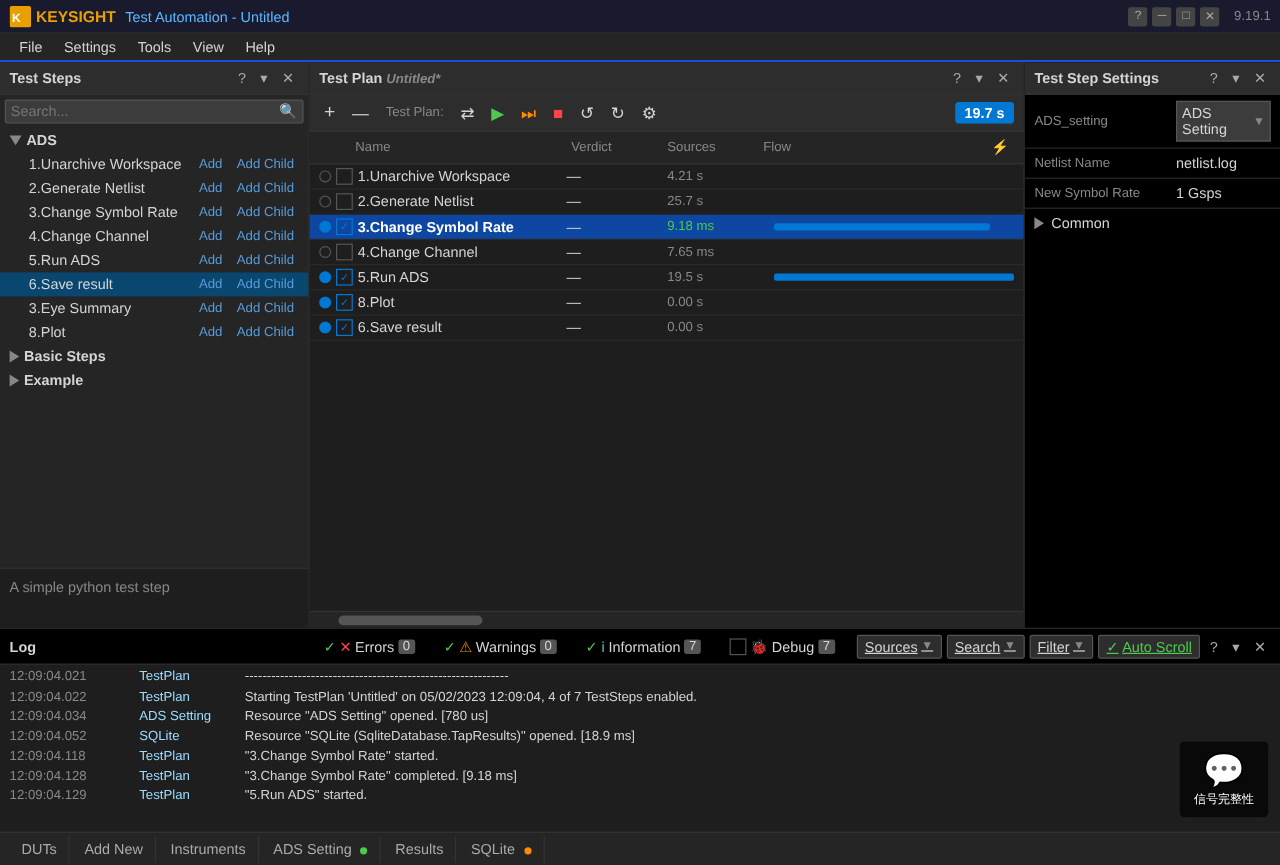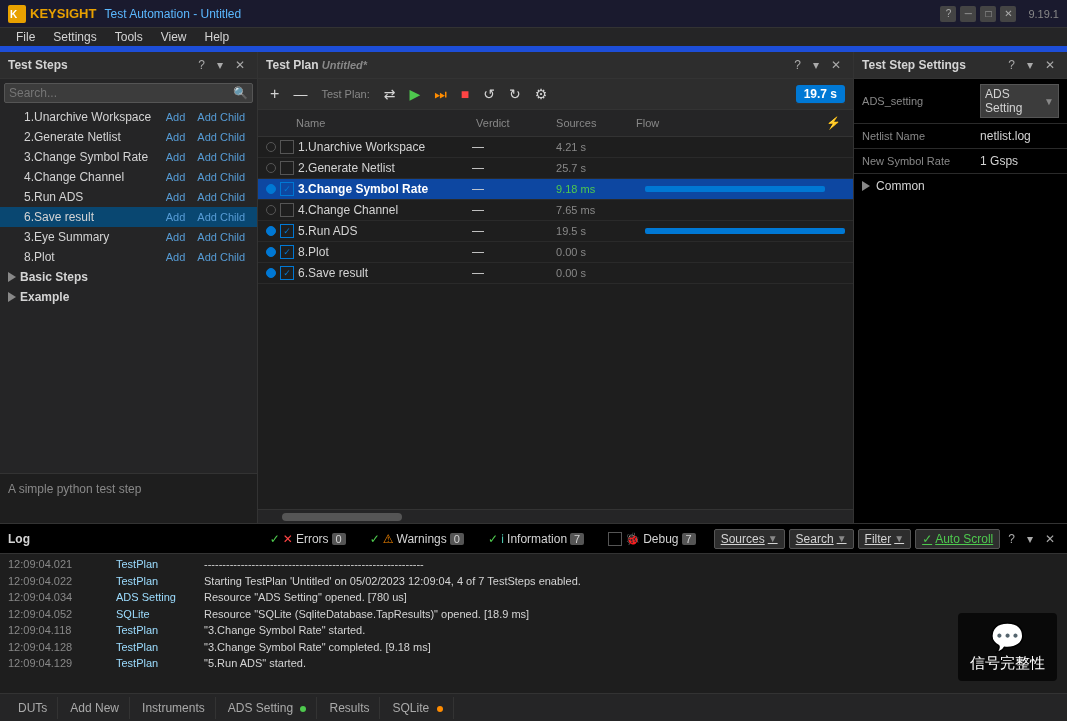--- a/index.html
+++ b/index.html
@@ -22,21 +22,21 @@
     #titlebar .version { color: #888; font-size: 11px; margin-left: 4px; }
 
     
     #menubar {
       background: #252526;
       height: 24px;
       display: flex;
       align-items: center;
       padding: 0 8px;
       gap: 2px;
-      border-bottom: 6px solid #1d4ed8;
+      border-bottom: 2px solid #1d4ed8;
     }
     #menubar span { padding: 2px 8px; cursor: pointer; font-size: 12px; color: #d4d4d4; }
 
     
     #main-layout {
       display: flex;
       height: calc(721px - 28px - 24px - 170px - 28px);
     }
 
     
@@ -324,21 +324,21 @@
       right: 10px;
       background: rgba(0,0,0,0.7);
       padding: 8px 12px;
       border-radius: 4px;
       display: flex;
       flex-direction: column;
       align-items: center;
       z-index: 999;
     }
     .watermark-icon { font-size: 28px; }
-    .watermark-text { font-size: 15px; color: #fff; }
+    .watermark-text { font-size: 10px; color: #fff; }
 
     
     ::-webkit-scrollbar { width: 6px; height: 6px; }
     ::-webkit-scrollbar-track { background: #1e1e1e; }
     ::-webkit-scrollbar-thumb { background: #555; border-radius: 3px; }
 
     .triangle-right { display: inline-block; width: 0; height: 0; border-top: 5px solid transparent; border-bottom: 5px solid transparent; border-left: 8px solid #888; }
     .triangle-down { display: inline-block; width: 0; height: 0; border-left: 5px solid transparent; border-right: 5px solid transparent; border-top: 8px solid #888; }
     .chevron-down { font-size: 10px; color: #888; }
   </style>
@@ -379,20 +379,24 @@
       <button class="panel-btn">?</button>
       <button class="panel-btn">▾</button>
       <button class="panel-btn">✕</button>
     </div>
     <div class="search-box">
       <input type="text" placeholder="Search..." style="">
       <span>🔍</span>
     </div>
     <div class="tree-container">
 
+      <div class="tree-group-header">
+        <span class="triangle-down"></span>
+        <span>ADS</span>
+      </div>
       <div>
         <div class="tree-item">
           <span class="item-name">1.Unarchive Workspace</span>
           <div class="add-btns">
               <button class="add-btn">Add</button>
               <button class="add-btn">Add Child</button>
             </div>
         </div>
         <div class="tree-item">
           <span class="item-name">2.Generate Netlist</span>

